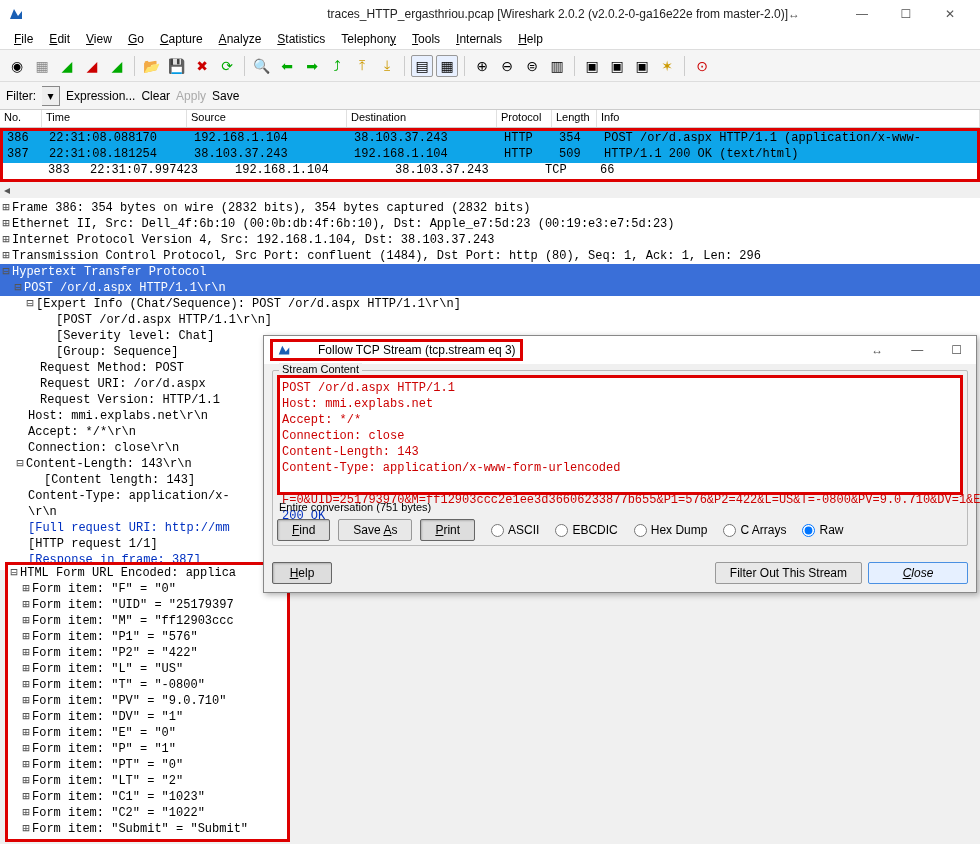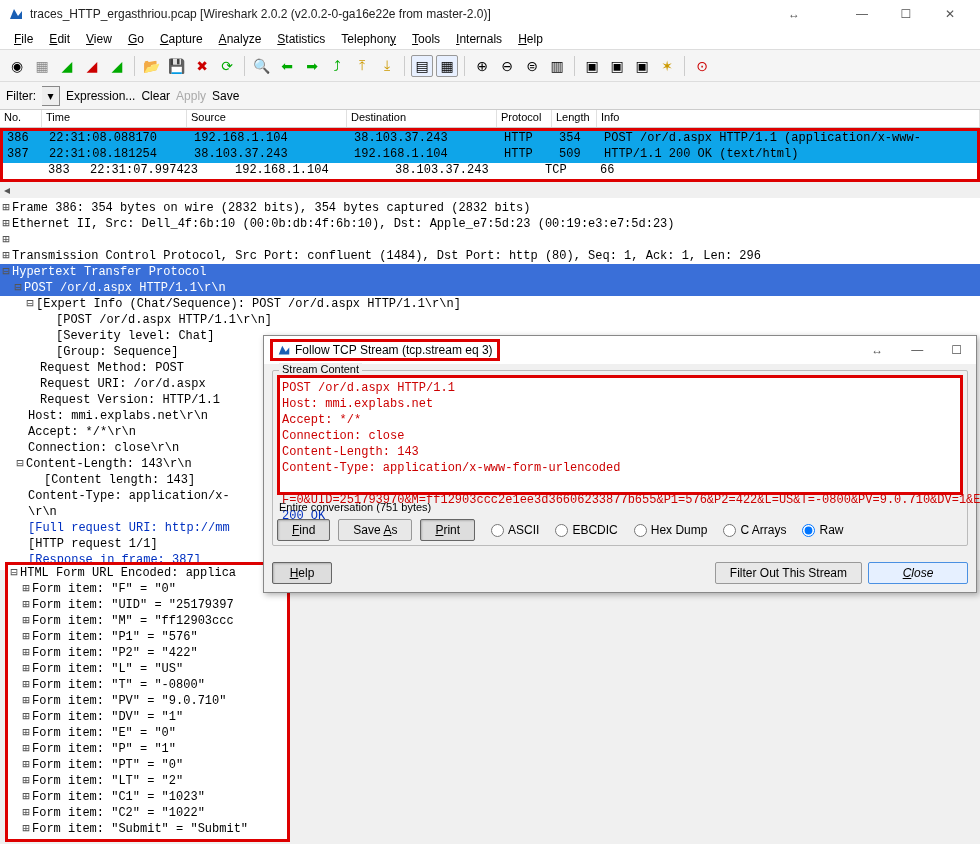--- a/index.html
+++ b/index.html
@@ -1,19 +1,19 @@
 <!DOCTYPE html>
 <html><head>
 <meta charset="utf-8">
 <style>
 * { margin: 0; padding: 0; box-sizing: border-box; }
 body { font-family: "Segoe UI", Tahoma, sans-serif; font-size: 12px; background: #f0f0f0; width: 980px; height: 844px; position: relative; overflow: hidden; }
 
 
-.titlebar { height: 28px; background: #fff; display: flex; align-items: center; padding: 0 8px; color: #333; }
+.titlebar { height: 28px; background: #fff; display: flex; align-items: center; padding: 0 8px; color: #333; text-align: right; }
 .titlebar .shark { width: 16px; height: 16px; margin-right: 6px; }
 .titlebar .title { flex: 1; font-size: 12px; color: #222; }
 .titlebar .winctl { display: flex; gap: 0; }
 .titlebar .winbtn { width: 44px; height: 28px; display: flex; align-items: center; justify-content: center; color: #555; }
 .titlebar .ddarrow { margin-right: 40px; color:#555; }
 
 
 .menubar { height: 22px; background: #fff; display: flex; align-items: center; padding: 0 6px; border-bottom: 1px solid #ddd; }
 .menubar .menuitem { padding: 2px 8px; font-size: 12px; }
 .menubar .menuitem u { text-decoration: underline; }
@@ -58,21 +58,21 @@
 .tlink { color: #0030c0; }
 
 
 .formbox { position: absolute; left: 5px; top: 562px; width: 285px; border: 3px solid #d00; background: #fff; font-family: "Courier New", monospace; font-size: 12px; line-height: 16px; padding-bottom:2px; }
 .formbox .fline { display:flex; }
 .formbox .fline .exp {width:12px; text-align:center; color:#555;}
 
 
 .dialog { position: absolute; left: 263px; top: 335px; width: 714px; background: #f0f0f0; border: 1px solid #888; box-shadow: 2px 2px 6px rgba(0,0,0,0.3); }
 .dlgtitle { height: 28px; display: flex; align-items: center; padding: 0 6px; background:#fff; }
-.dlgtitle .boxed { border: 3px solid #d00; padding: 1px 4px; display:flex; align-items:center;}
+.dlgtitle .boxed { border: 3px solid #d00; padding: 1px 4px; display:flex; align-items:center;gap:23px;}
 .dlgtitle .ttxt { font-size: 12px; margin-left: 4px; }
 .dlgtitle .dspace { flex:1; }
 .dlgtitle .dctl { display:flex; gap:28px; color:#555; padding-right:8px; align-items:center;}
 .dlgbody { padding: 6px 8px; }
 .fieldset { border: 1px solid #bbb; border-radius: 2px; padding: 4px; position:relative; }
 .fieldset .legend { position:absolute; top:-8px; left:6px; background:#f0f0f0; padding:0 3px; font-size:11px; }
 .streambox { border: 3px solid #d00; background: #fff; font-family: "Courier New", monospace; font-size: 12px; line-height: 16px; padding: 2px; height: 120px; }
 .streambox .req { color: #c00; }
 .streambox .resp { color: #0030c0; }
 .convlabel { font-size: 11px; margin: 6px 2px; }
@@ -208,20 +208,21 @@
   <div class="tline">
       <span class="exp">⊞</span>
       <span>Frame 386: 354 bytes on wire (2832 bits), 354 bytes captured (2832 bits)</span>
     </div>
   <div class="tline">
       <span class="exp">⊞</span>
       <span>Ethernet II, Src: Dell_4f:6b:10 (00:0b:db:4f:6b:10), Dst: Apple_e7:5d:23 (00:19:e3:e7:5d:23)</span>
     </div>
   <div class="tline">
       <span class="exp">⊞</span>
+      <span>Internet Protocol Version 4, Src: 192.168.1.104, Dst: 38.103.37.243</span>
     </div>
   <div class="tline">
       <span class="exp">⊞</span>
       <span>Transmission Control Protocol, Src Port: confluent (1484), Dst Port: http (80), Seq: 1, Ack: 1, Len: 296</span>
     </div>
   <div class="tline selblue">
       <span class="exp">⊟</span>
       <span>Hypertext Transfer Protocol</span>
     </div>
   <div class="tline selblue">

